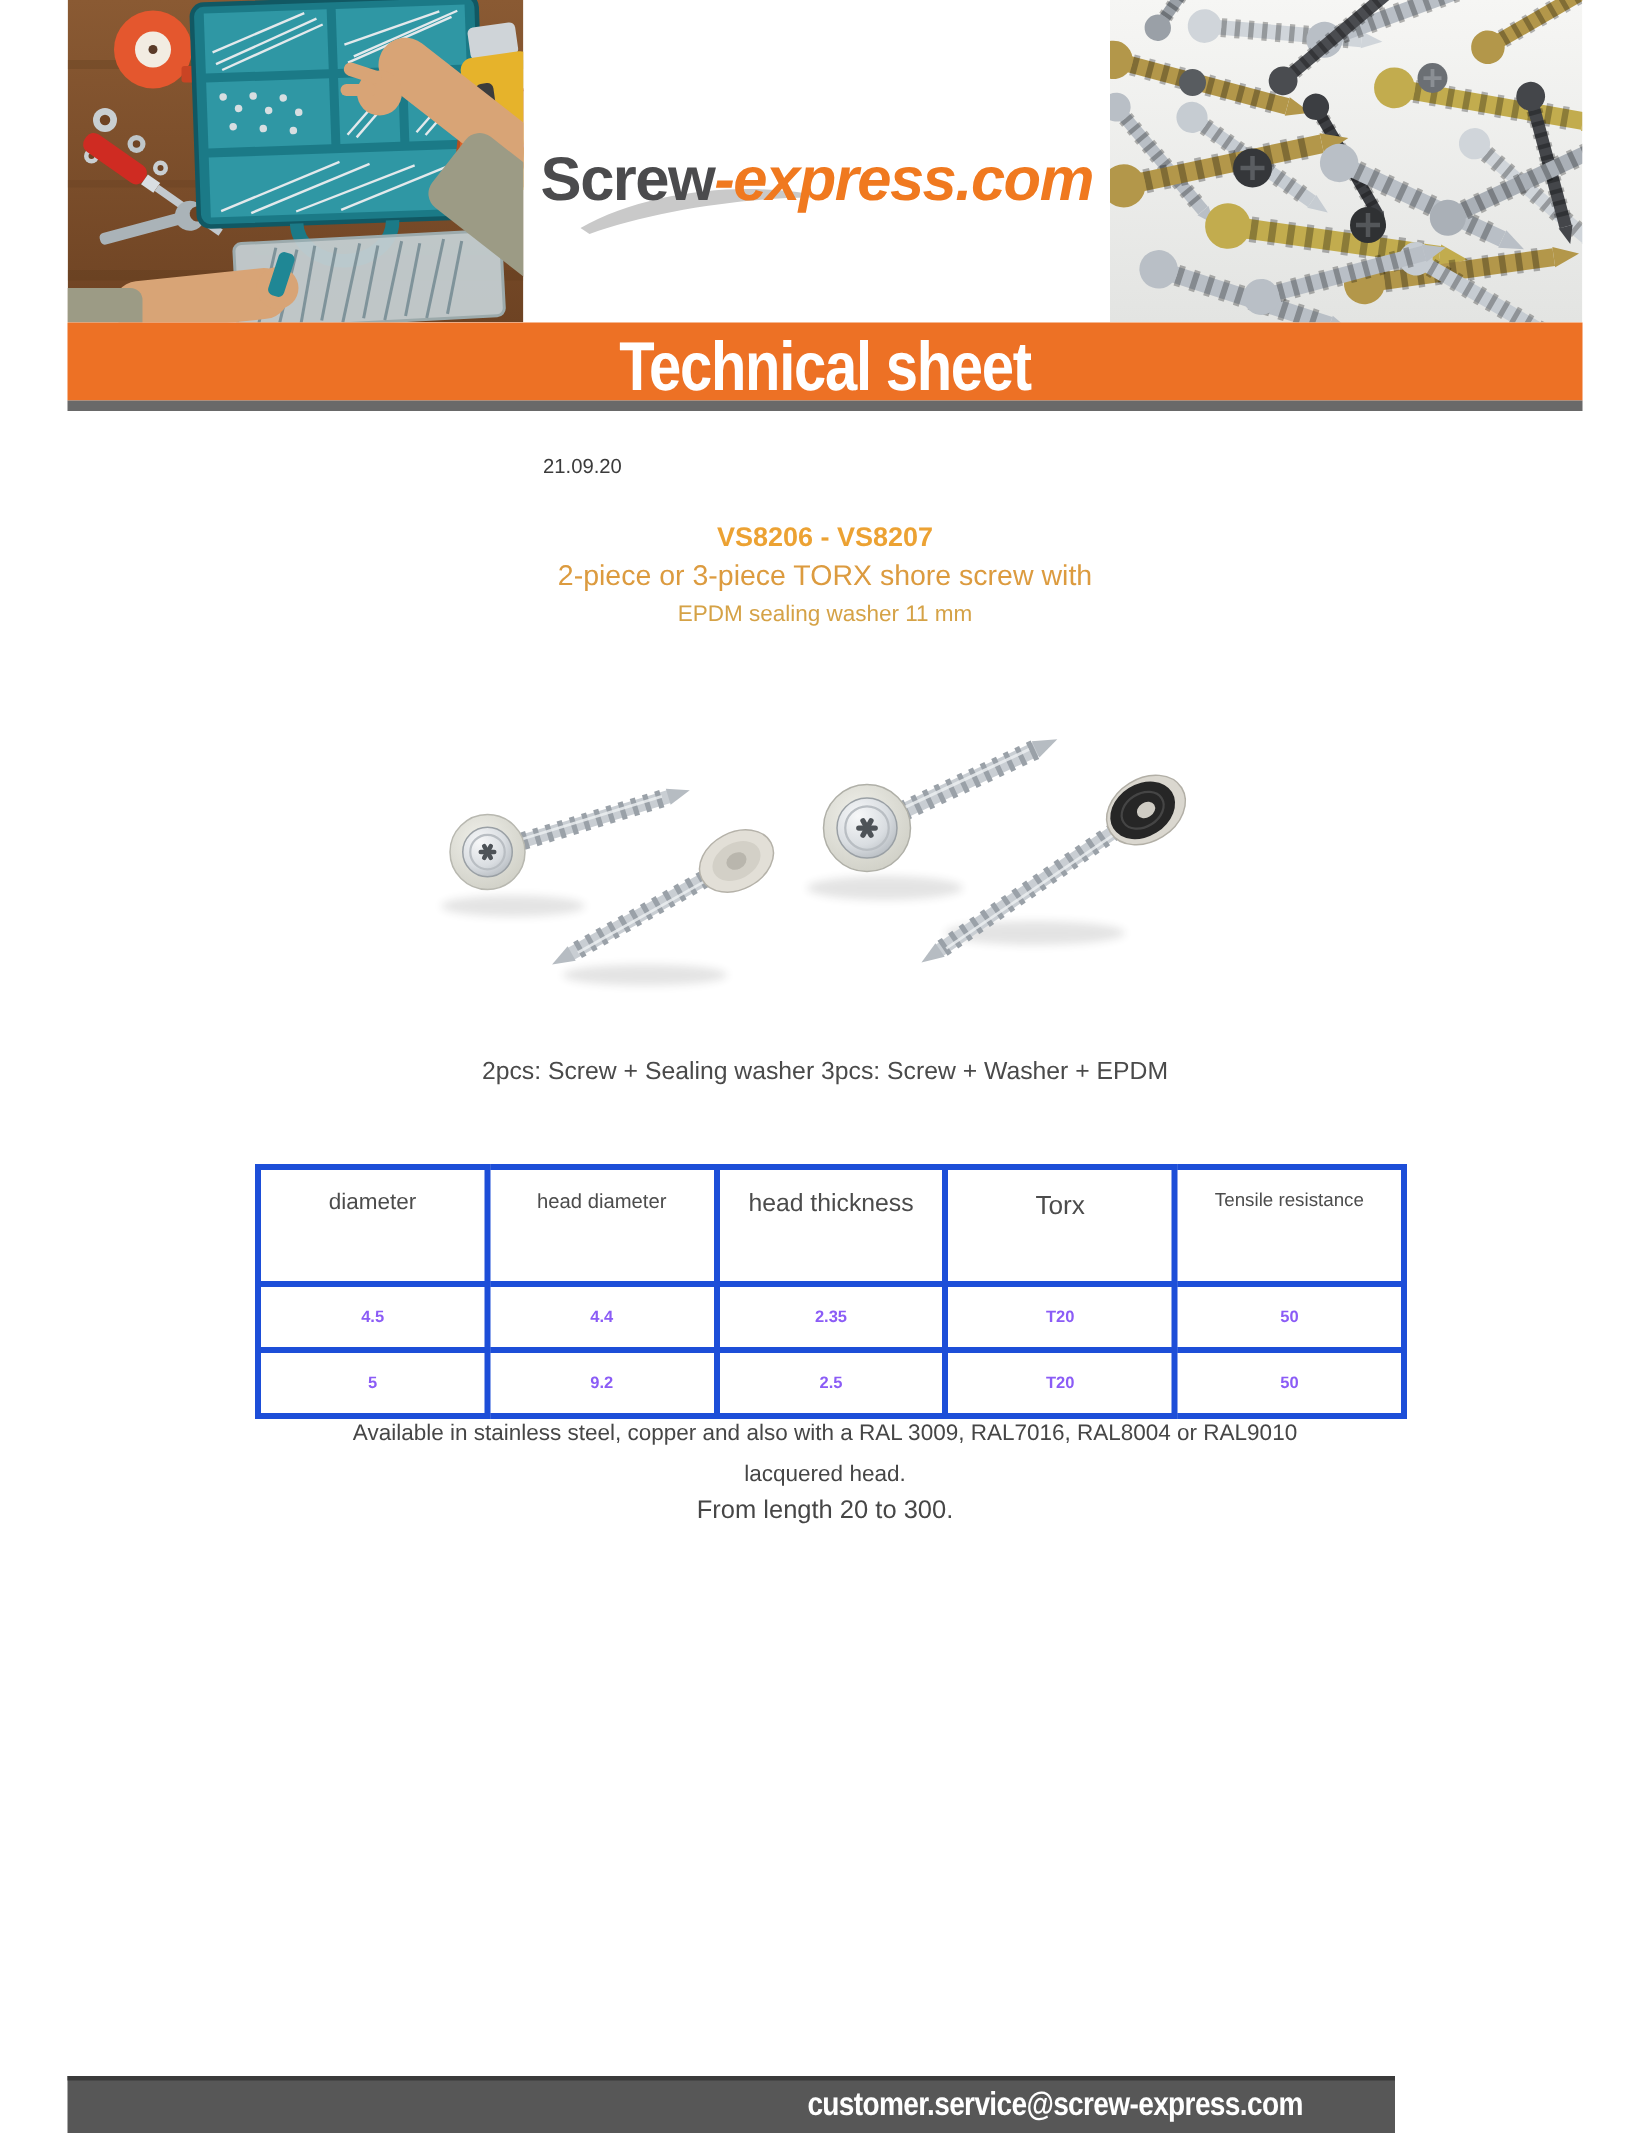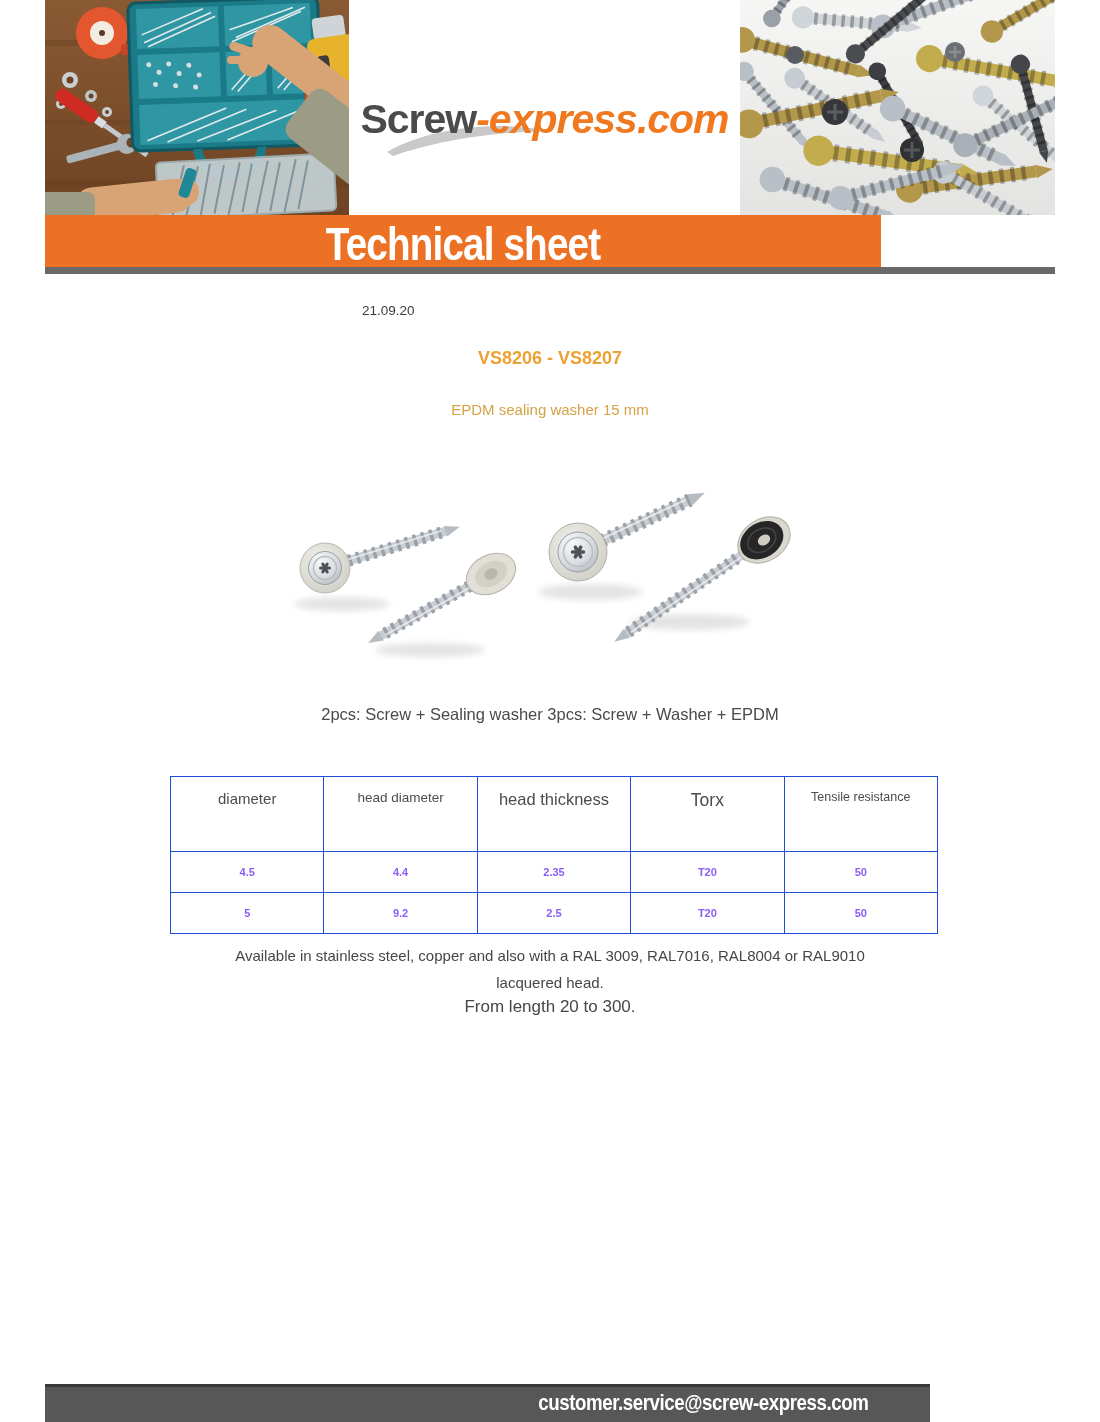--- a/index.html
+++ b/index.html
@@ -11,40 +11,40 @@
   .photo-left{left:45px;width:304px;}
   .photo-right{left:740px;width:315px;}
   .logo-wrap{position:absolute;left:349px;top:0;width:391px;height:215px;}
   .logo-text{position:absolute;left:0;top:76px;width:100%;text-align:center;
              font-size:41px;font-weight:700;letter-spacing:-1px;white-space:nowrap;margin-top:20px;}
   .logo-part1{color:#4B4B4D;}
   .logo-part2{color:#F0791F;font-style:italic;}
   .logo-swoosh{position:absolute;left:36px;top:118px;width:170px;height:38px;}
 
   
-  .banner{position:absolute;left:45px;top:215px;width:836px;height:52px;background:#ED7125;}
+  .banner{position:absolute;left:45px;top:215px;width:1010px;height:52px;background:#ED7125;}
   .banner-label{position:absolute;left:0;top:2px;width:100%;text-align:center;color:#ffffff;
                 font-size:46px;font-weight:700;transform:scaleX(0.84);transform-origin:center;
                 letter-spacing:-1px;white-space:nowrap;}
   .divider{position:absolute;left:45px;top:267px;width:1010px;height:7px;background:#696969;}
 
   
   .date{position:absolute;left:362px;top:303px;font-size:13.5px;color:#3b3b3b;}
   .t-center{left:0;width:1100px;text-align:center;white-space:nowrap;}
   .product-code{position:absolute;top:348px;font-size:18px;font-weight:700;color:#ECA233;}
   .product-title{position:absolute;top:374px;font-size:19px;color:#DC9B3F;}
   .product-subtitle{position:absolute;top:401px;font-size:15px;color:#D5A246;}
   .caption{position:absolute;top:705px;font-size:16.5px;color:#4a4a4a;}
 
   .product-photo{position:absolute;left:290px;top:462px;width:540px;height:215px;}
 
   
   table.spec{position:absolute;left:170px;top:776px;width:768px;border-collapse:collapse;
              table-layout:fixed;}
-  table.spec th, table.spec td{border:1px solid #1d4ed8;text-align:center;background:#ffffff;}
+  table.spec th, table.spec td{border:4px solid #1d4ed8;text-align:center;background:#ffffff;}
   table.spec th{height:60px;vertical-align:top;padding-top:13px;font-weight:400;color:#4c4c4c;}
   table.spec td{height:38px;vertical-align:middle;font-size:11px;font-weight:700;color:#8b5cf6;}
   th.c0{font-size:15px;} th.c1{font-size:13.5px;} th.c2{font-size:16.5px;}
   th.c3{font-size:17.5px;font-weight:700;color:#2e2e2e;margin-top:36px;} th.c4{font-size:12.5px;}
 
   .note1{position:absolute;top:947px;font-size:15px;color:#464646;}
   .note2{position:absolute;top:974px;font-size:15px;color:#464646;}
   .note3{position:absolute;top:997px;font-size:17px;color:#464646;}
 
   
@@ -247,21 +247,22 @@
     </svg>
   </div>
 
   <div class="banner">
     <div class="banner-label">Technical sheet</div>
   </div>
   <div class="divider"></div>
 
   <div class="date">21.09.20</div>
   <div class="product-code t-center">VS8206 - VS8207</div>
-  <div class="product-subtitle t-center">EPDM sealing washer 15 mm</div>
+  <div class="product-title t-center">2-piece or 3-piece TORX shore screw with</div>
+  <div class="product-subtitle t-center">EPDM sealing washer 11 mm</div>
 
   <div class="product-photo">
     <svg width="540" height="215" viewBox="0 0 540 215" xmlns="http://www.w3.org/2000/svg">
       <defs>
         <radialGradient id="dome" cx="0.35" cy="0.3" r="0.9">
           <stop offset="0" stop-color="#f7f8f9"></stop>
             <stop offset="0.55" stop-color="#d9dde1"></stop>
             <stop offset="1" stop-color="#a8aeb4"></stop>
         </radialGradient>
         <radialGradient id="washer" cx="0.4" cy="0.35" r="0.9">

